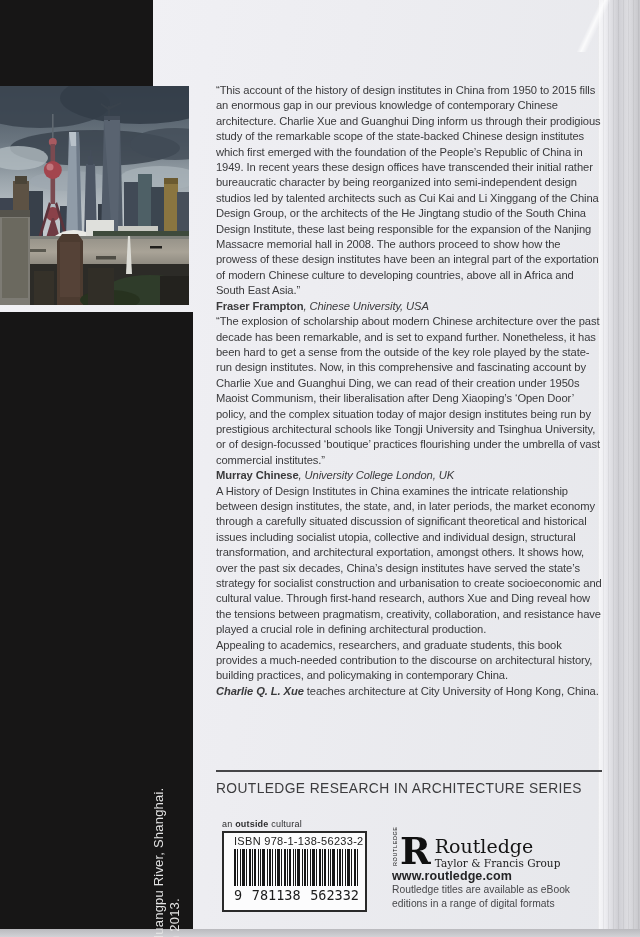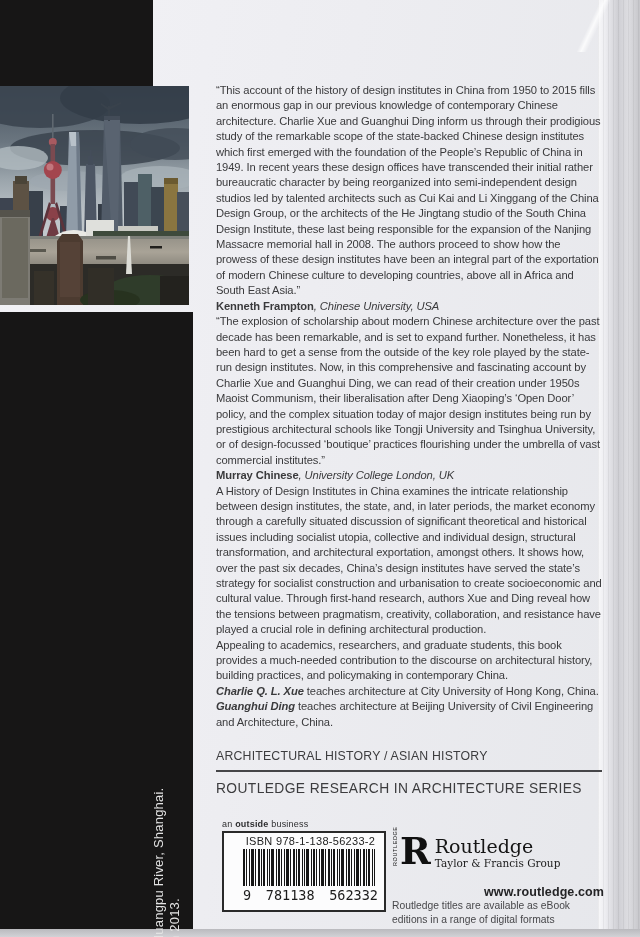--- a/index.html
+++ b/index.html
@@ -41,36 +41,36 @@
   .bio{margin:0 0 5px 0;}
   .bio .nm{font-weight:bold;font-style:italic;}
   .category{position:absolute;left:216px;top:749px;color:#3c3c3e;
          font-size:12.3px;letter-spacing:0.2px;font-weight:500;}
   .rule{position:absolute;left:216px;top:770px;width:386px;height:2px;background:#454548;}
   .series{position:absolute;left:216px;top:781px;color:#3c3c3e;
          font-size:13.8px;letter-spacing:0.4px;}
   
   .informa{position:absolute;left:222px;top:819px;font-size:9px;color:#2e2e30;letter-spacing:0.2px;}
   .informa b{font-weight:bold;}
-  .barcode-box{position:absolute;left:222px;top:831px;width:164px;height:81px;
-         border:2px solid #2a2a2a;background:#fcfcfd;padding:2px 6px 2px 19px;text-align:center;}
+  .barcode-box{position:absolute;left:222px;top:831px;width:145px;height:81px;
+         border:2px solid #2a2a2a;background:#fcfcfd;padding:2px 6px 2px 10px;text-align:center;}
   .isbn{font-size:11px;color:#222;letter-spacing:0.3px;white-space:nowrap;}
   .bars{height:37px;margin-top:2px;font-size:0;text-align:left;overflow:hidden;}
   .bars i{display:inline-block;height:100%;background:#161616;vertical-align:top;}
   .digits{display:flex;justify-content:space-between;align-items:flex-end;
          font-family:"DejaVu Sans Mono",monospace;font-size:13.5px;color:#1c1c1c;margin-top:1px;}
   .pubblock{position:absolute;left:392px;top:836px;width:212px;color:#222;}
   .logo-row{display:flex;align-items:flex-start;}
   .logo-vert{font-size:5.5px;letter-spacing:0.6px;transform:rotate(-90deg) translateX(-30px);
          transform-origin:0 0;width:34px;height:6px;color:#111;white-space:nowrap;}
   .logo-r{font-family:"DejaVu Serif",serif;font-weight:bold;font-size:37px;line-height:34px;
          color:#101010;margin:-2px 4px 0 -26px;}
   .pub-name{font-family:"DejaVu Serif",serif;font-size:19px;line-height:20px;color:#151515;}
   .pub-group{font-family:"DejaVu Serif",serif;font-size:10.5px;color:#1a1a1a;margin-top:1px;}
-  .pub-url{font-size:12.5px;font-weight:bold;color:#242426;margin-top:16px;letter-spacing:0.1px;text-align:right;}
+  .pub-url{font-size:12.5px;font-weight:bold;color:#242426;margin-top:0;letter-spacing:0.1px;}
   .pub-note{font-size:10.3px;line-height:13.5px;color:#47474a;margin-top:0;}
 </style>
 </head>
 <body>
 
 <div class="scene">
   <div class="table-shadow"></div>
 
   <div class="cover">
     <div class="page-edge"></div>
@@ -179,37 +179,35 @@
 
     <div class="band-bottom">
       <div class="spine-caption">
         <div>Cover image: Two sides of Huangpu River, Shanghai.</div>
         <div>Photo by Tang Zhenchuan in 2013.</div>
       </div>
     </div>
 
     <div class="content">
       <p class="quote"><span>“This account of the history of design institutes in China from 1950 to 2015 fills an enormous gap in our previous knowledge of contemporary Chinese architecture. Charlie Xue and Guanghui Ding inform us through their prodigious study of the remarkable scope of the state-backed Chinese design institutes which first emerged with the foundation of the People’s Republic of China in 1949. In recent years these design offices have transcended their initial rather bureaucratic character by being reorganized into semi-independent design studios led by talented architects such as Cui Kai and Li Xinggang of the China Design Group, or the architects of the He Jingtang studio of the South China Design Institute, these last being responsible for the expansion of the Nanjing Massacre memorial hall in 2008. The authors proceed to show how the prowess of these design institutes have been an integral part of the exportation of modern Chinese culture to developing countries, above all in Africa and South East Asia.”</span></p>
-      <p class="attrib"><span class="nm">Kenneth Frampton</span><span class="af">, Chinese University, USA</span></p>
+      <p class="attrib"><span class="nm">Fraser Frampton</span><span class="af">, Chinese University, USA</span></p>
 
       <p class="quote"><span>“The explosion of scholarship about modern Chinese architecture over the past decade has been remarkable, and is set to expand further. Nonetheless, it has been hard to get a sense from the outside of the key role played by the state-run design institutes. Now, in this comprehensive and fascinating account by Charlie Xue and Guanghui Ding, we can read of their creation under 1950s Maoist Communism, their liberalisation after Deng Xiaoping’s ‘Open Door’ policy, and the complex situation today of major design institutes being run by prestigious architectural schools like Tongji University and Tsinghua University, or of design-focussed ‘boutique’ practices flourishing under the umbrella of vast commercial institutes.”</span></p>
       <p class="attrib"><span class="nm">Murray Chinese</span><span class="af">, University College London, UK</span></p>
 
       <p class="desc"><span class="ttl">A History of Design Institutes in China</span><span> examines the intricate relationship between design institutes, the state, and, in later periods, the market economy through a carefully situated discussion of significant theoretical and historical issues including socialist utopia, collective and individual design, structural transformation, and architectural exportation, amongst others. It shows how, over the past six decades, China’s design institutes have served the state’s strategy for socialist construction and urbanisation to create socioeconomic and cultural value. Through first-hand research, authors Xue and Ding reveal how the tensions between pragmatism, creativity, collaboration, and resistance have played a crucial role in defining architectural production.</span></p>
       <p class="desc2"><span>Appealing to academics, researchers, and graduate students, this book provides a much-needed contribution to the discourse on architectural history, building practices, and policymaking in contemporary China.</span></p>
 
       <p class="bio"><span class="nm">Charlie Q. L. Xue</span><span> teaches architecture at City University of Hong Kong, China.</span></p>
-      <p class="bio"><span class="nm">Guanghui Ding</span><span> teaches architecture at Beijing University of Civil Engineering and Architecture, China.</span></p>
-    </div>
-
-    <div class="category">ARCHITECTURAL HISTORY / ASIAN HISTORY</div>
+    </div>
+
     <div class="rule"></div>
     <div class="series">ROUTLEDGE RESEARCH IN ARCHITECTURE SERIES</div>
 
-    <div class="informa"><span>an </span><b>outside</b><span> business</span></div>
+    <div class="informa"><span>an </span><b>outside</b><span> cultural</span></div>
 
     <div class="barcode-box">
       <div class="isbn">ISBN 978-1-138-56233-2</div>
       <div class="bars"><i style="width:2px;margin-right:1px"></i><i style="width:1px;margin-right:2px"></i><i style="width:1px;margin-right:1px"></i><i style="width:3px;margin-right:1px"></i><i style="width:1px;margin-right:2px"></i><i style="width:2px;margin-right:1px"></i><i style="width:1px;margin-right:1px"></i><i style="width:2px;margin-right:2px"></i><i style="width:1px;margin-right:1px"></i><i style="width:1px;margin-right:1px"></i><i style="width:3px;margin-right:2px"></i><i style="width:1px;margin-right:1px"></i><i style="width:2px;margin-right:1px"></i><i style="width:1px;margin-right:2px"></i><i style="width:1px;margin-right:1px"></i><i style="width:3px;margin-right:1px"></i><i style="width:1px;margin-right:2px"></i><i style="width:2px;margin-right:1px"></i><i style="width:1px;margin-right:1px"></i><i style="width:2px;margin-right:2px"></i><i style="width:1px;margin-right:1px"></i><i style="width:1px;margin-right:1px"></i><i style="width:3px;margin-right:2px"></i><i style="width:1px;margin-right:1px"></i><i style="width:2px;margin-right:1px"></i><i style="width:1px;margin-right:2px"></i><i style="width:1px;margin-right:1px"></i><i style="width:3px;margin-right:1px"></i><i style="width:1px;margin-right:2px"></i><i style="width:2px;margin-right:1px"></i><i style="width:1px;margin-right:1px"></i><i style="width:2px;margin-right:2px"></i><i style="width:1px;margin-right:1px"></i><i style="width:1px;margin-right:1px"></i><i style="width:3px;margin-right:2px"></i><i style="width:1px;margin-right:1px"></i><i style="width:2px;margin-right:1px"></i><i style="width:1px;margin-right:2px"></i><i style="width:1px;margin-right:1px"></i><i style="width:3px;margin-right:1px"></i><i style="width:1px;margin-right:2px"></i><i style="width:2px;margin-right:1px"></i><i style="width:1px;margin-right:1px"></i><i style="width:2px;margin-right:2px"></i><i style="width:1px;margin-right:1px"></i><i style="width:1px;margin-right:1px"></i><i style="width:3px;margin-right:2px"></i><i style="width:1px;margin-right:1px"></i><i style="width:2px;margin-right:1px"></i></div>
       <div class="digits">
         <span>9</span>
         <span>781138</span>
         <span>562332</span>
       </div>
     </div>

